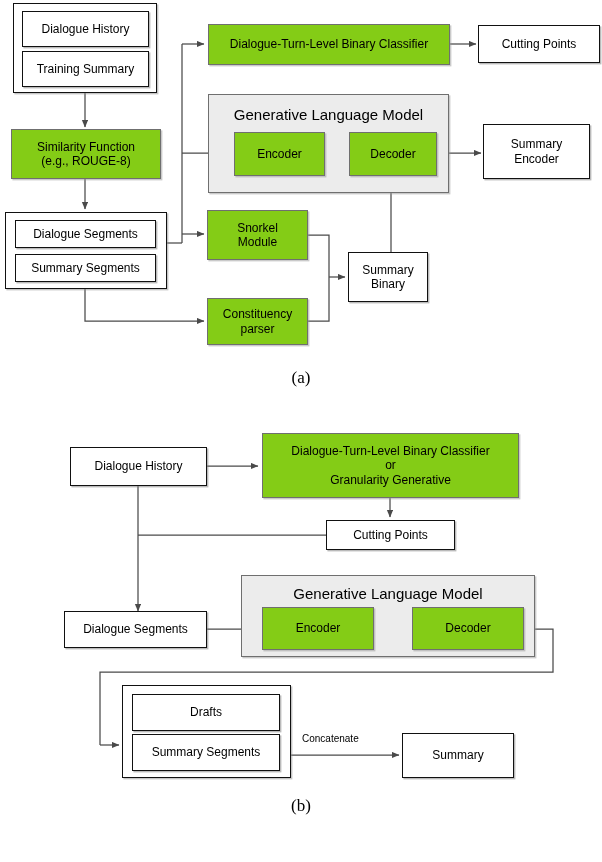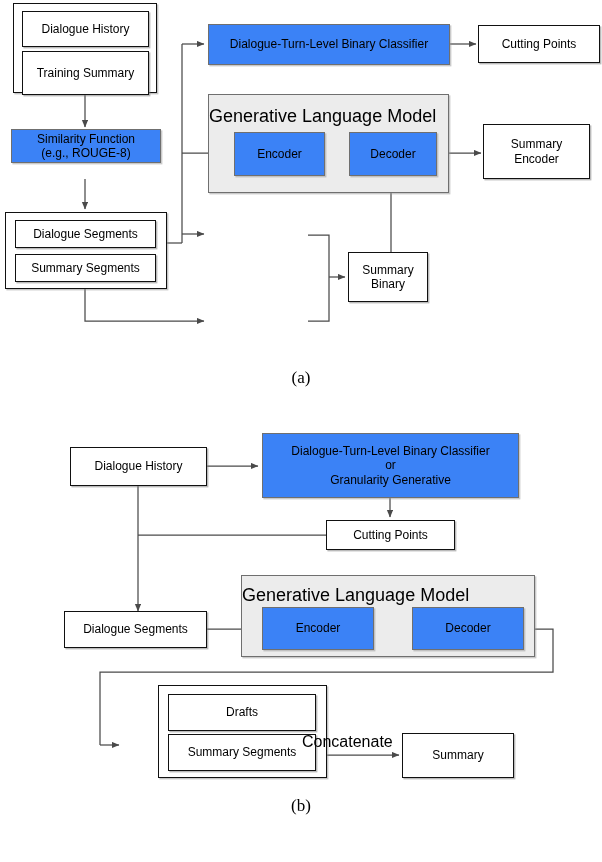--- a/index.html
+++ b/index.html
@@ -7,32 +7,32 @@
   body{width:602px;height:862px;position:relative;overflow:hidden;
        font-family:"Liberation Sans","DejaVu Sans",sans-serif;color:#000;}
   #canvas{position:absolute;left:0;top:0;width:602px;height:862px;}
   svg.wires{position:absolute;left:0;top:0;width:602px;height:862px;overflow:visible;}
 
   .node{position:absolute;box-sizing:border-box;display:flex;align-items:center;
         justify-content:center;text-align:center;line-height:1.18;
         font-size:12px;color:#000;z-index:3;}
   .node.white{background:#ffffff;border:1.4px solid #111;
               box-shadow:1.4px 1.4px 0 rgba(130,130,130,0.55);}
-  .node.grey{background:#3b82f6;border:1.2px solid #6f6f6f;
+  .node.grey{background:#84cc16;border:1.2px solid #6f6f6f;
              box-shadow:1.4px 1.4px 0 rgba(150,150,150,0.5);}
   .group{position:absolute;box-sizing:border-box;z-index:2;}
   .group.white{background:#ffffff;border:1.4px solid #111;
                box-shadow:1.4px 1.4px 0 rgba(140,140,140,0.5);}
   .group.grey{background:#ececec;border:1.2px solid #6f6f6f;
               box-shadow:1.4px 1.4px 0 rgba(150,150,150,0.5);}
-  .group-title{position:absolute;left:0;right:0;text-align:left;
-               font-size:18px;color:#000;}
+  .group-title{position:absolute;left:0;right:0;text-align:center;
+               font-size:15px;color:#000;}
   .caption{position:absolute;text-align:center;font-size:17px;
            font-family:"Liberation Serif","DejaVu Serif",serif;color:#000;z-index:4;}
-  .edge-label{position:absolute;font-size:16px;color:#000;z-index:4;
+  .edge-label{position:absolute;font-size:10px;color:#000;z-index:4;
               white-space:nowrap;background:transparent;}
 </style>
 </head>
 <body>
 
 <div id="canvas">
 
   <svg class="wires" viewBox="0 0 602 862">
     <defs>
       <marker id="arrow" markerWidth="9" markerHeight="9" refX="7.2" refY="3.2" orient="auto" markerUnits="userSpaceOnUse">
@@ -78,26 +78,26 @@
       <path d="M100,745 L119,745" marker-end="url(#arrow)"></path>
 
       <path d="M291,755 L399,755" marker-end="url(#arrow)"></path>
     </g>
   </svg>
 
   <div class="group white" style="left:13px;top:3px;width:144px;height:90px;">
     <div class="node white" style="left:8px;top:7px;width:127px;height:36px;">
       <span>Dialogue History</span>
     </div>
-    <div class="node white" style="left:8px;top:47px;width:127px;height:44px;">
+    <div class="node white" style="left:8px;top:47px;width:127px;height:36px;">
       <span>Training Summary</span>
     </div>
   </div>
 
-  <div class="node grey" style="left:11px;top:129px;width:150px;height:34px;flex-direction:column;justify-content:center;">
+  <div class="node grey" style="left:11px;top:129px;width:150px;height:50px;flex-direction:column;justify-content:center;">
     <span>Similarity Function</span>
     <span>(e.g., ROUGE-8)</span>
   </div>
 
   <div class="group white" style="left:5px;top:212px;width:162px;height:77px;">
     <div class="node white" style="left:9px;top:7px;width:141px;height:28px;">
       <span>Dialogue Segments</span>
     </div>
     <div class="node white" style="left:9px;top:41px;width:141px;height:28px;">
       <span>Summary Segments</span>
@@ -120,21 +120,29 @@
     <div class="node grey" style="left:140px;top:37px;width:88px;height:44px;">
       <span>Decoder</span>
     </div>
   </div>
 
   <div class="node white" style="left:483px;top:124px;width:107px;height:55px;flex-direction:column;">
     <span>Summary</span>
     <span>Encoder</span>
   </div>
 
+  <div class="node grey" style="left:207px;top:210px;width:101px;height:50px;flex-direction:column;">
+    <span>Snorkel</span>
+    <span>Module</span>
+  </div>
 
+  <div class="node grey" style="left:207px;top:298px;width:101px;height:47px;flex-direction:column;">
+    <span>Constituency</span>
+    <span>parser</span>
+  </div>
 
   <div class="node white" style="left:348px;top:252px;width:80px;height:50px;flex-direction:column;">
     <span>Summary</span>
     <span>Binary</span>
   </div>
 
   <div class="caption" style="left:261px;top:368px;width:80px;">(a)</div>
 
   <div class="node white" style="left:70px;top:447px;width:137px;height:39px;">
     <span>Dialogue History</span>
@@ -157,21 +165,21 @@
   <div class="group grey" style="left:241px;top:575px;width:294px;height:82px;">
     <div class="group-title" style="top:9px;">Generative Language Model</div>
     <div class="node grey" style="left:20px;top:31px;width:112px;height:43px;">
       <span>Encoder</span>
     </div>
     <div class="node grey" style="left:170px;top:31px;width:112px;height:43px;">
       <span>Decoder</span>
     </div>
   </div>
 
-  <div class="group white" style="left:122px;top:685px;width:169px;height:93px;margin-left:36px;">
+  <div class="group white" style="left:122px;top:685px;width:169px;height:93px;">
     <div class="node white" style="left:9px;top:8px;width:148px;height:37px;">
       <span>Drafts</span>
     </div>
     <div class="node white" style="left:9px;top:48px;width:148px;height:37px;">
       <span>Summary Segments</span>
     </div>
   </div>
 
   <div class="edge-label" style="left:302px;top:733px;">Concatenate</div>
 

